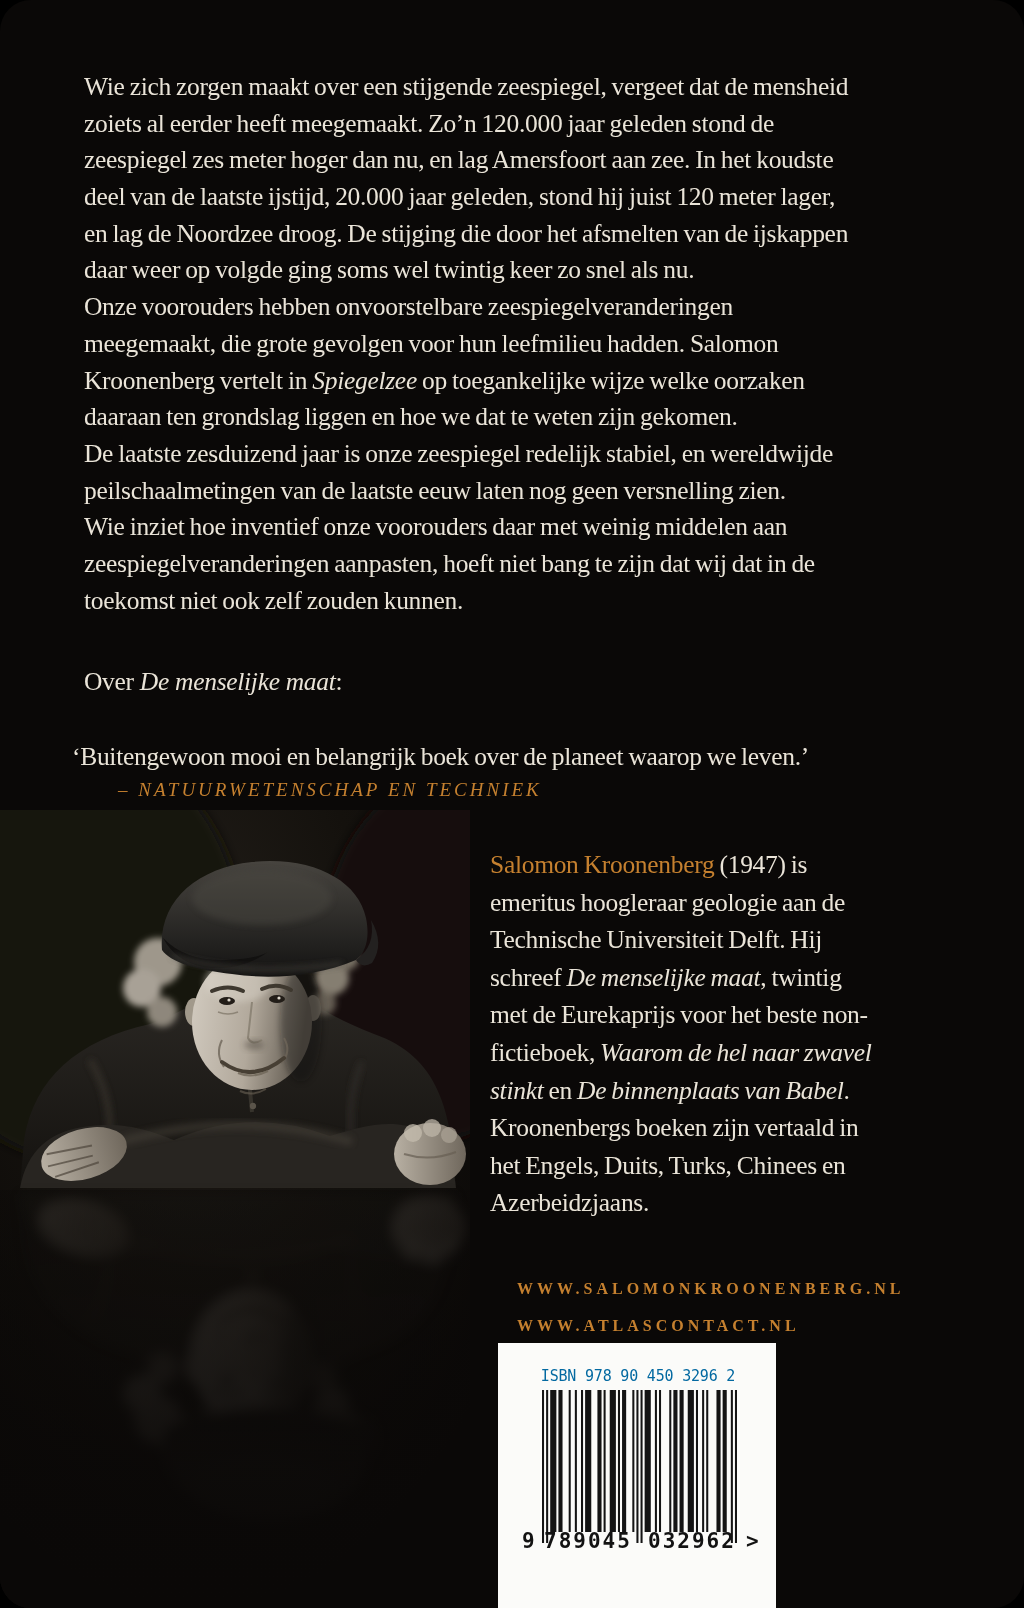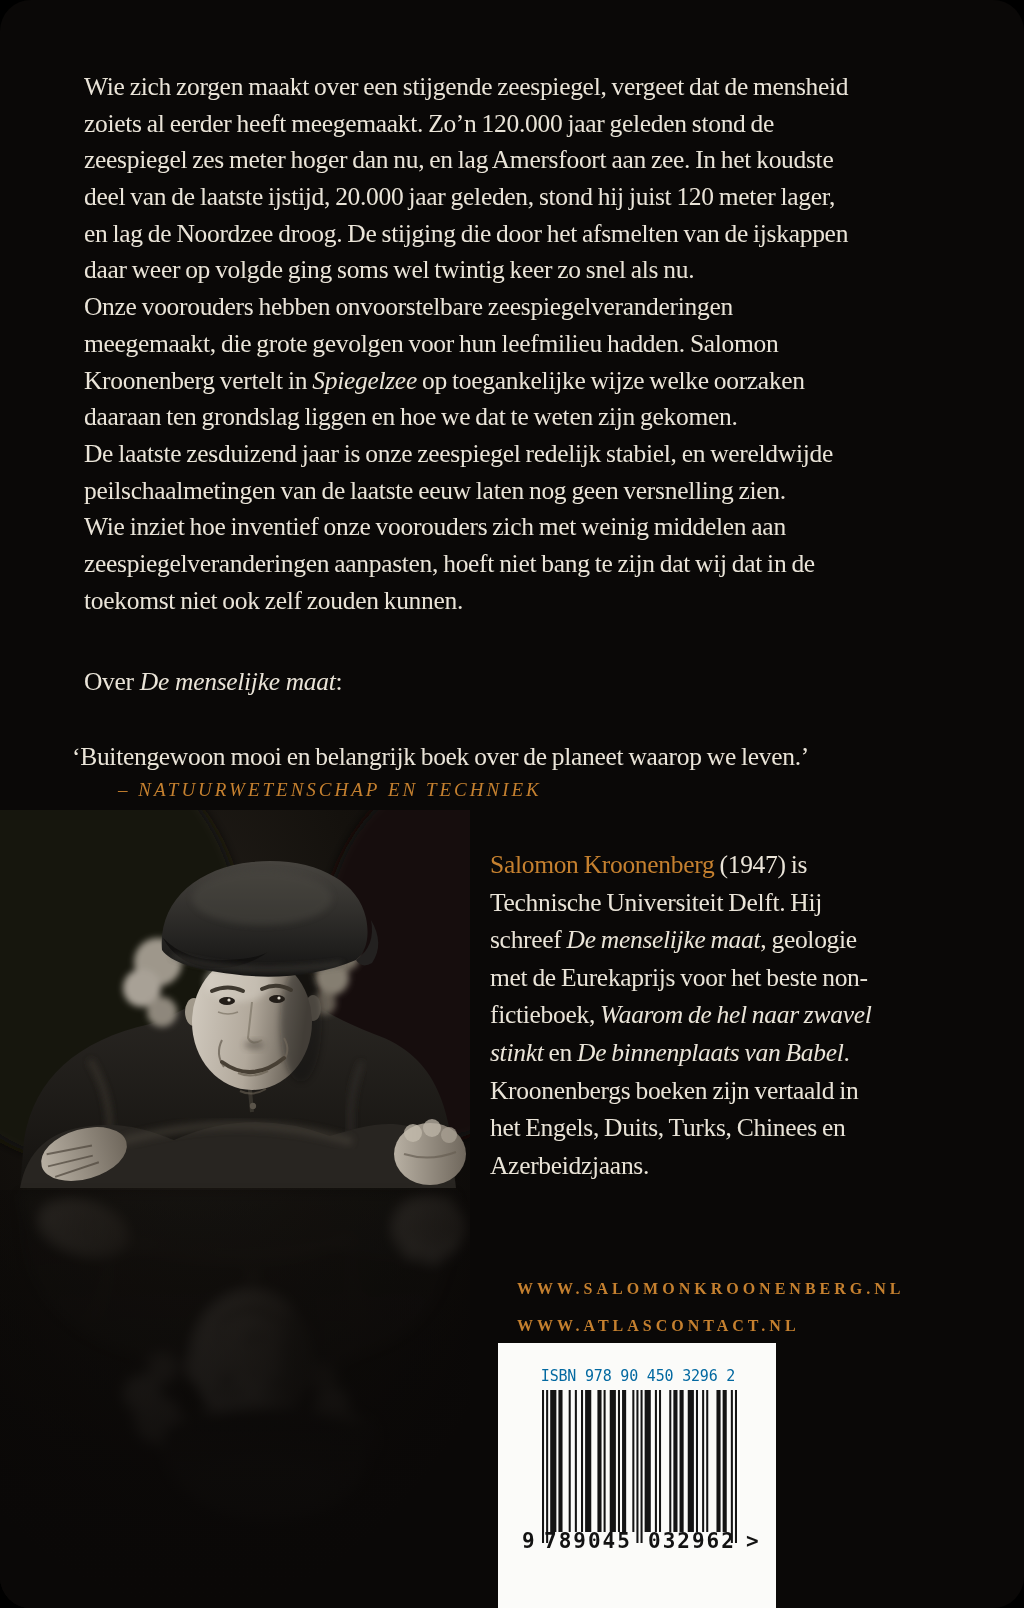--- a/index.html
+++ b/index.html
@@ -83,21 +83,21 @@
     <div class="tline">zeespiegel zes meter hoger dan nu, en lag Amersfoort aan zee. In het koudste</div>
     <div class="tline">deel van de laatste ijstijd, 20.000 jaar geleden, stond hij juist 120 meter lager,</div>
     <div class="tline">en lag de Noordzee droog. De stijging die door het afsmelten van de ijskappen</div>
     <div class="tline">daar weer op volgde ging soms wel twintig keer zo snel als nu.</div>
     <div class="tline">Onze voorouders hebben onvoorstelbare zeespiegelveranderingen</div>
     <div class="tline">meegemaakt, die grote gevolgen voor hun leefmilieu hadden. Salomon</div>
     <div class="tline"><span>Kroonenberg vertelt in </span><span class="it">Spiegelzee</span><span> op toegankelijke wijze welke oorzaken</span></div>
     <div class="tline">daaraan ten grondslag liggen en hoe we dat te weten zijn gekomen.</div>
     <div class="tline">De laatste zesduizend jaar is onze zeespiegel redelijk stabiel, en wereldwijde</div>
     <div class="tline">peilschaalmetingen van de laatste eeuw laten nog geen versnelling zien.</div>
-    <div class="tline">Wie inziet hoe inventief onze voorouders zich met weinig middelen aan</div>
+    <div class="tline">Wie inziet hoe inventief onze voorouders daar met weinig middelen aan</div>
     <div class="tline">zeespiegelveranderingen aanpasten, hoeft niet bang te zijn dat wij dat in de</div>
     <div class="tline">toekomst niet ook zelf zouden kunnen.</div>
   </div>
 
   <div class="review-heading"><span>Over </span><span class="it">De menselijke maat</span><span>:</span></div>
   <div class="review-quote">‘Buitengewoon mooi en belangrijk boek over de planeet waarop we leven.’</div>
   <div class="review-attr">– NATUURWETENSCHAP EN TECHNIEK</div>
 
   <svg class="photo" viewBox="0 0 470 798" width="470" height="798" aria-hidden="true">
     <defs>
@@ -204,22 +204,23 @@
       <path d="M 172 146 Q 244 168 342 154" stroke="#4e4b45" stroke-width="3" fill="none" opacity="0.8" filter="url(#soft)"></path>
       <ellipse cx="262" cy="88" rx="70" ry="27" fill="#4b4843" opacity="0.45" filter="url(#soft)"></ellipse>
     </g>
 
     <use href="#fig" transform="translate(0,762) scale(1,-1)" opacity="0.22" filter="url(#soft6)"></use>
     <rect x="0" y="380" width="470" height="418" fill="url(#tableFade)"></rect>
   </svg>
 
   <div class="bio">
     <div class="tline"><span class="accent">Salomon Kroonenberg</span><span> (1947)  is</span></div>
+    <div class="tline">emeritus hoogleraar geologie aan de</div>
     <div class="tline">Technische Universiteit Delft. Hij</div>
-    <div class="tline"><span>schreef </span><span class="it">De menselijke maat</span><span>, geologie</span></div>
+    <div class="tline"><span>schreef </span><span class="it">De menselijke maat</span><span>, twintig</span></div>
     <div class="tline">met de Eurekaprijs voor het beste non-</div>
     <div class="tline"><span>fictieboek, </span><span class="it">Waarom de hel naar zwavel</span></div>
     <div class="tline"><span class="it">stinkt</span><span> en </span><span class="it">De binnenplaats van Babel</span><span>.</span></div>
     <div class="tline">Kroonenbergs boeken zijn vertaald in</div>
     <div class="tline">het Engels, Duits, Turks, Chinees en</div>
     <div class="tline">Azerbeidzjaans.</div>
   </div>
 
   <div class="links">
     <div>WWW.SALOMONKROONENBERG.NL</div>

